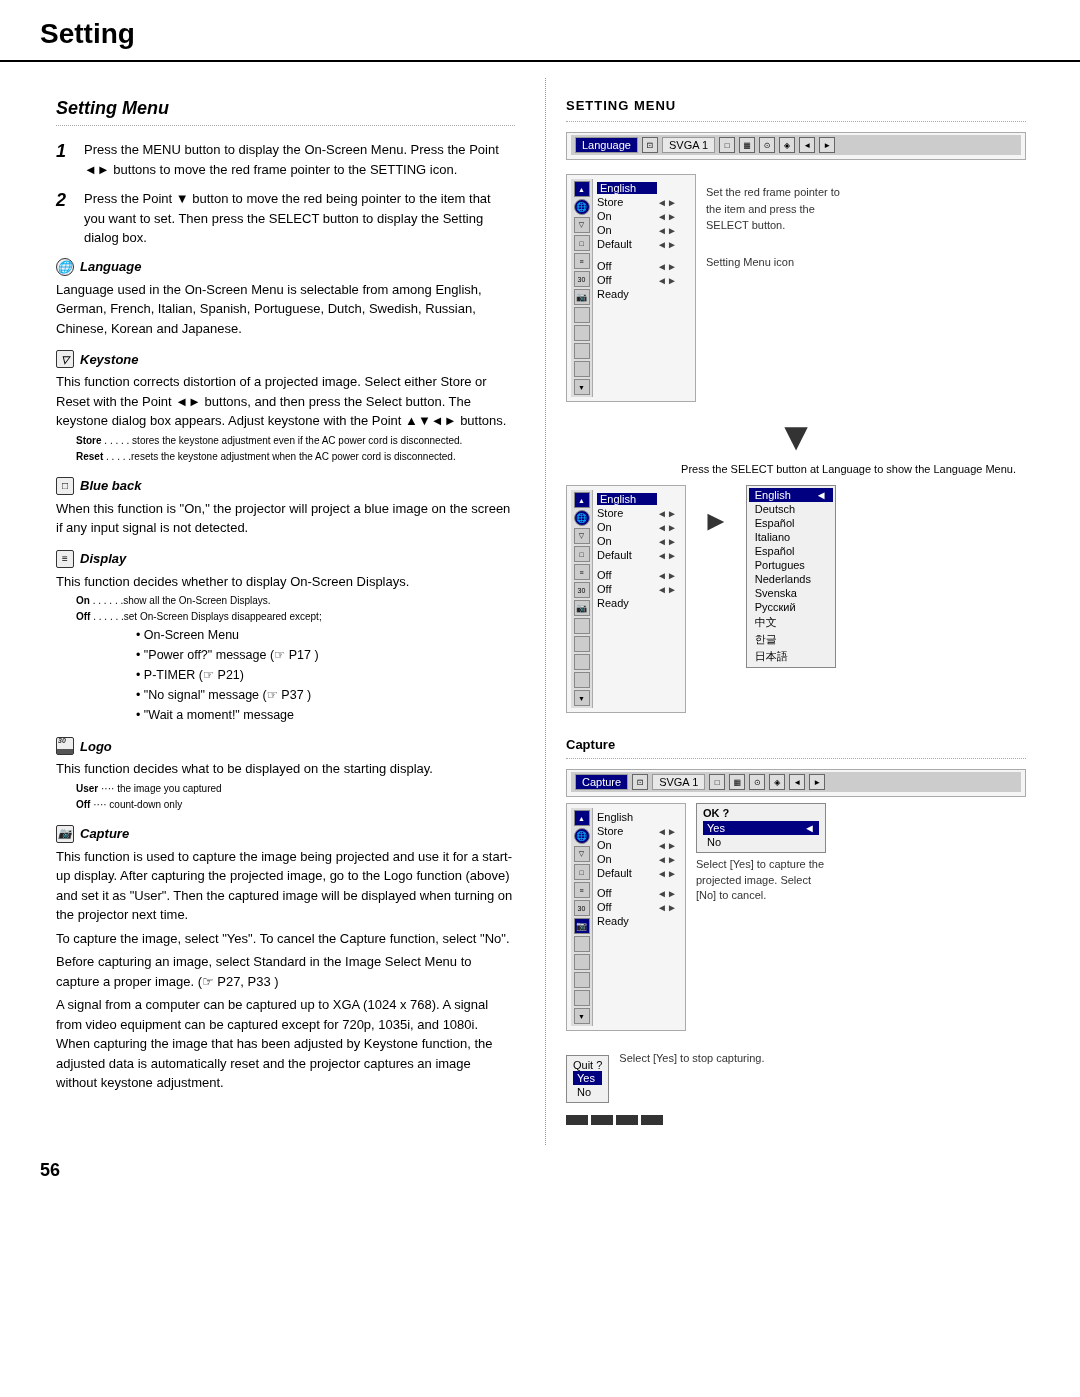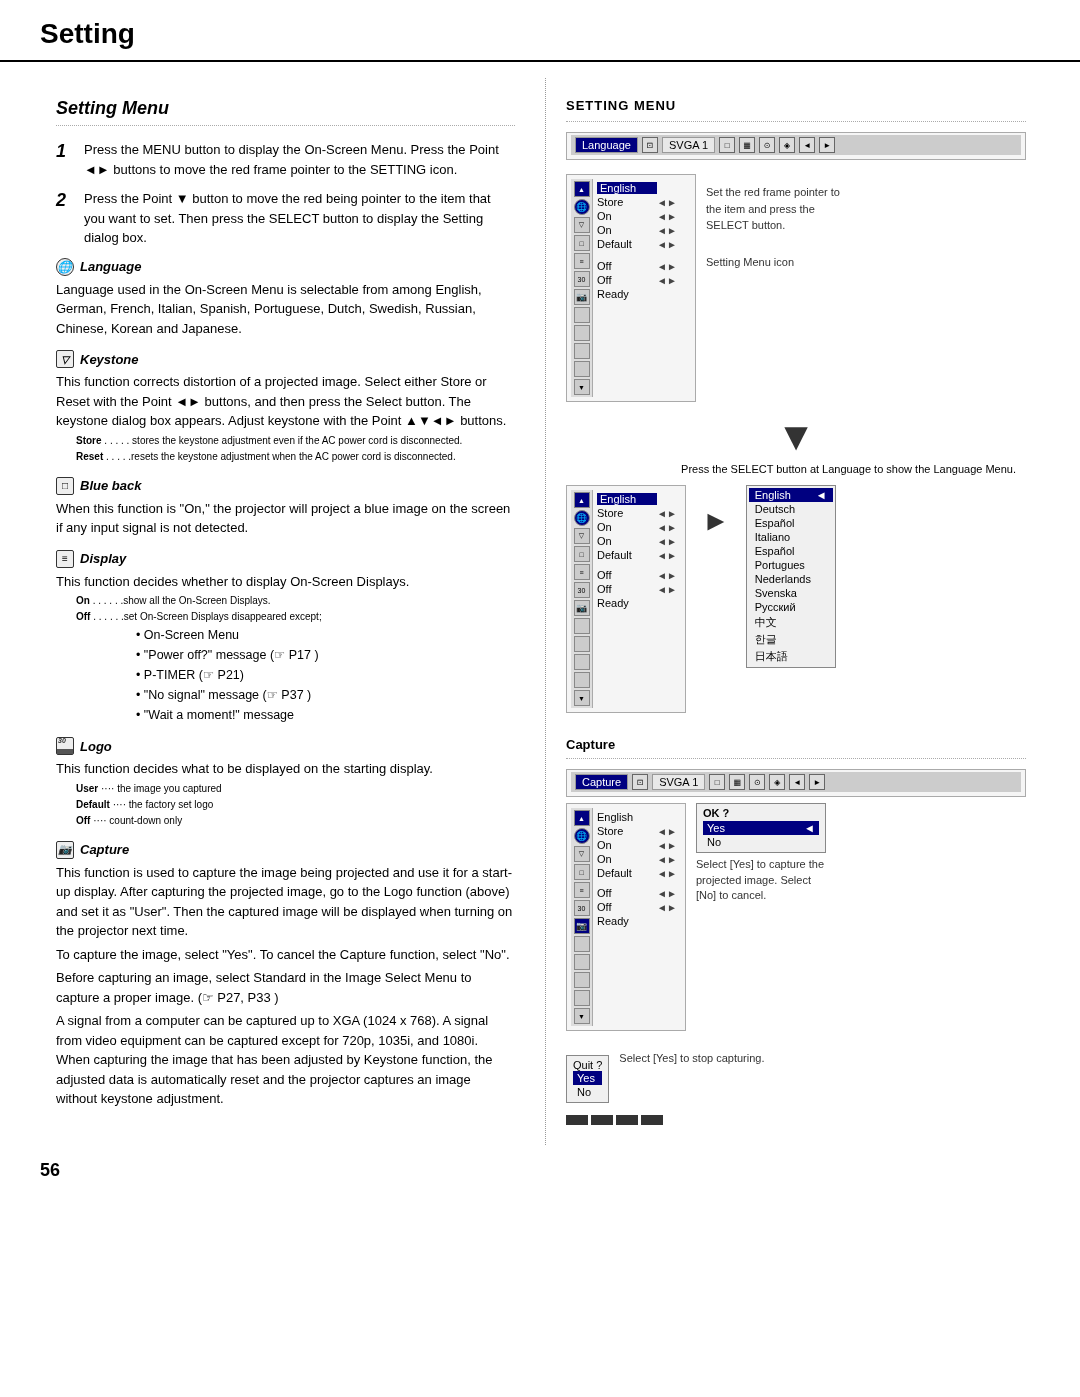--- a/index.html
+++ b/index.html
@@ -373,21 +373,20 @@
     <div class="feature-block">
       <div class="feature-title">
         <span class="feature-icon" style="font-size:8px;background:#eee;position:relative;">
           <span style="position:absolute;top:-1px;left:1px;font-size:7px;color:#333">30</span>
           <span style="position:absolute;bottom:0;left:0;right:0;height:5px;background:#555;"></span>
         </span>
         <span>Logo</span>
       </div>
       <div class="feature-text">This function decides what to be displayed on the starting display.</div>
       <div class="indent-item"><b>User</b><span>  ···· the image you captured</span></div>
-      <div class="indent-item"><b>Default</b><span>  ···· the factory set logo</span></div>
       <div class="indent-item"><b>Off</b><span>  ···· count-down only</span></div>
     </div>
 
     <div class="feature-block">
       <div class="feature-title">
         <span class="feature-icon" style="font-size:11px;">📷</span>
         <span>Capture</span>
       </div>
       <div class="feature-text">This function is used to capture the image being projected and use it for a start-up display.  After capturing the projected image, go to the Logo function (above) and set it as "User".  Then the captured image will be displayed when turning on the projector next time.</div>
       <div class="feature-text" style="margin-top:4px;">To capture the image, select "Yes".  To cancel the Capture function, select "No".</div>

